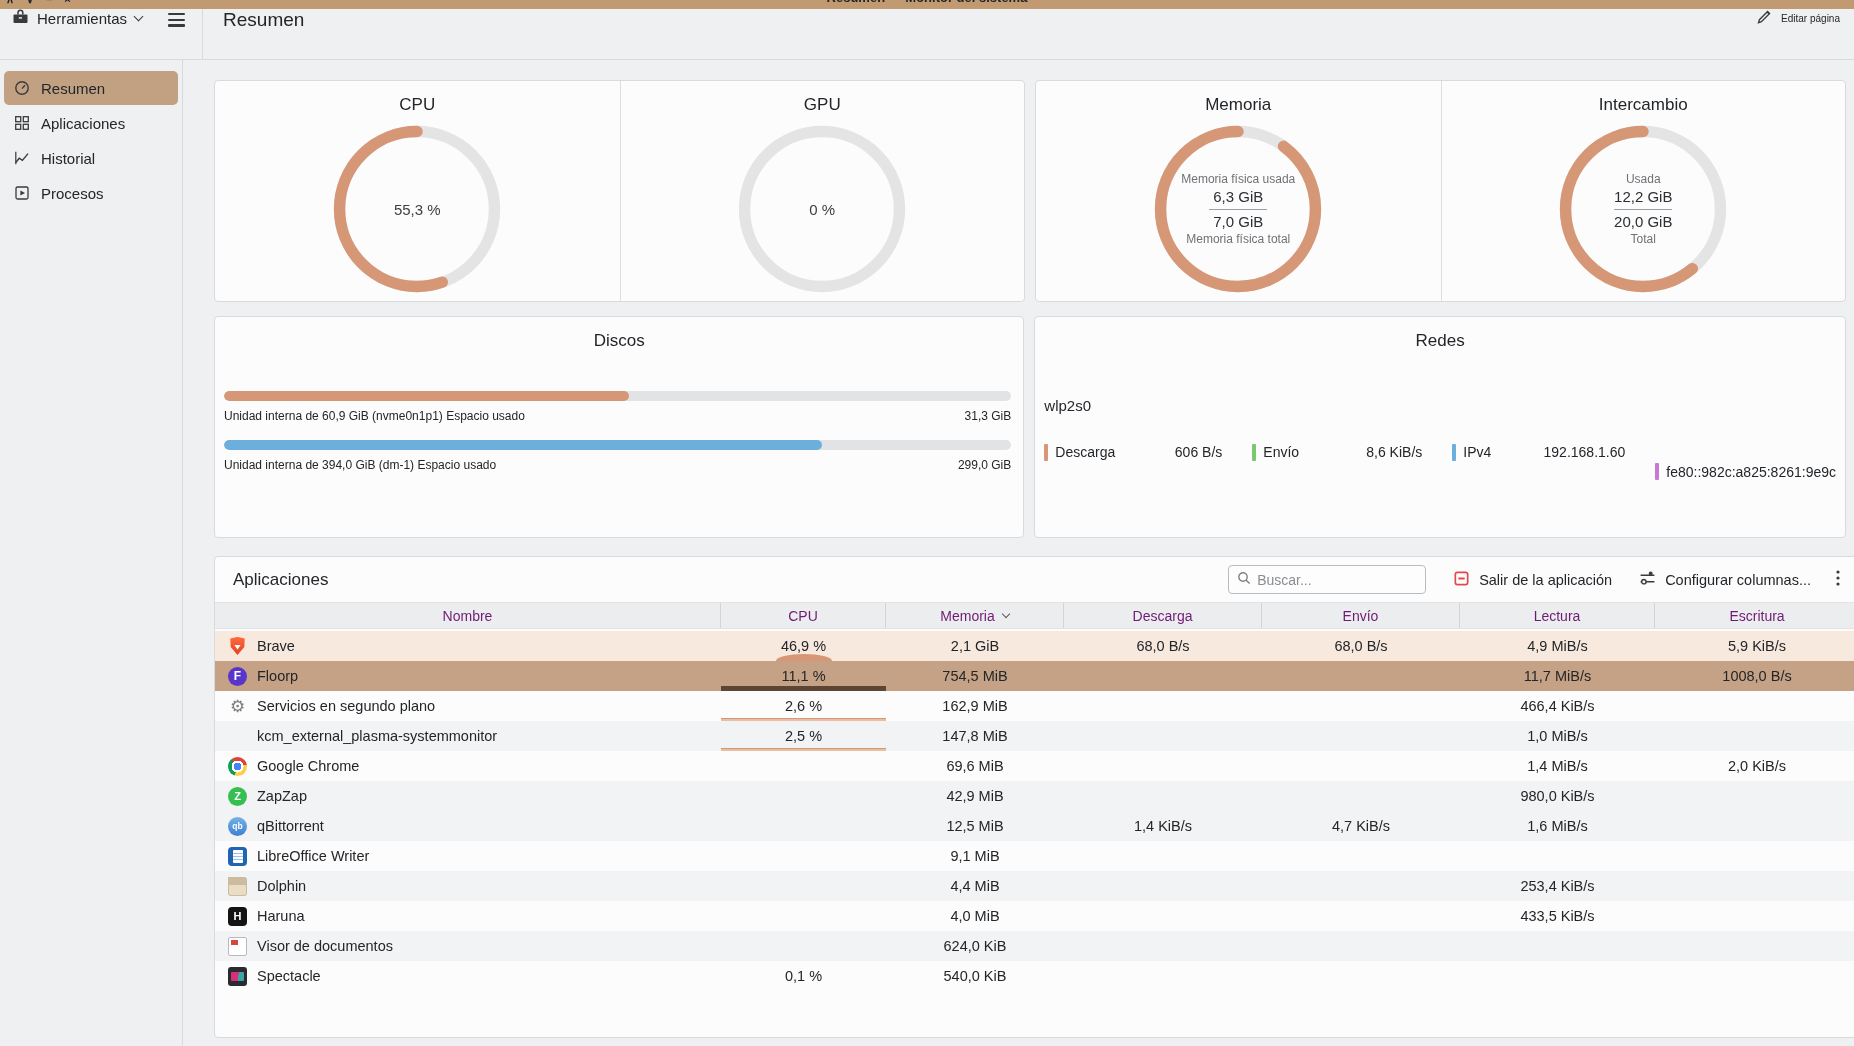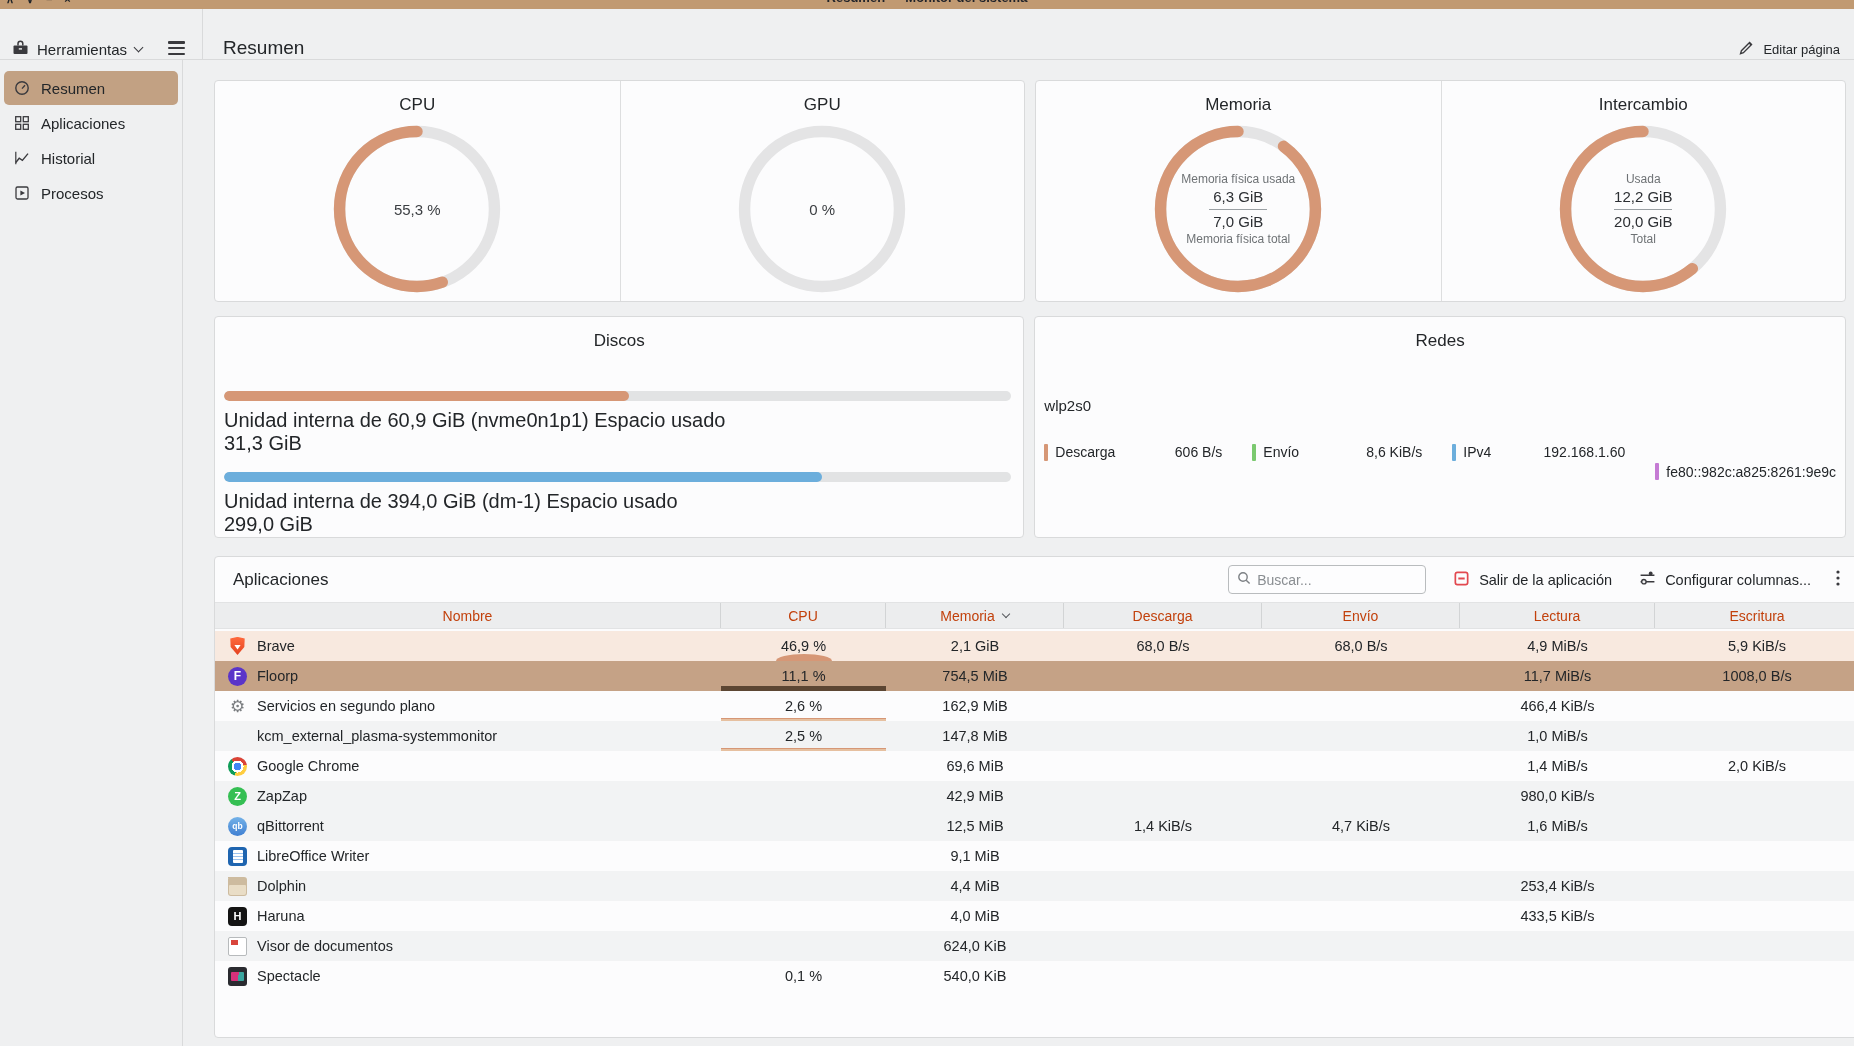--- a/index.html
+++ b/index.html
@@ -9,30 +9,30 @@
 
   
   .titlebar{ position:relative; height:9px; background:var(--titlebar,#c19a72); overflow:hidden; }
   .tb-text{ position:absolute; top:-10px; left:0; width:100%; text-align:center;
     font-size:13px; font-weight:bold; color:#20232a; }
   .tb-controls{ position:absolute; top:-7px; left:6px; display:flex; gap:12px;
     font-size:11px; color:#23262a; font-weight:bold; }
 
   
   .header{ height:51px; background:var(--bg); border-bottom:1px solid var(--border);
-    display:flex; align-items:flex-end; padding:0 14px 0 12px; }
+    display:flex; align-items:flex-start; padding:0 14px 0 12px; }
   .tools-btn{ display:flex; align-items:center; gap:8px; font-size:15px; cursor:default; }
   .chev{ width:7px; height:7px; border-right:1.6px solid #3a3a3e; border-bottom:1.6px solid #3a3a3e;
     transform:rotate(45deg); margin-top:-4px; }
   .hamburger{ margin-left:22px; display:flex; flex-direction:column; gap:3.5px; padding:4px; }
   .hamburger span{ display:block; width:17px; height:2.2px; background:#3a3a3e; border-radius:1px; }
   .hdr-divider{ width:1px; height:51px; background:var(--border); margin-left:13px; }
   .page-title{ font-size:19px; margin-left:20px; }
   .spacer{ flex:1; }
-  .edit-btn{ display:flex; align-items:center; gap:9px; font-size:13px; }
+  .edit-btn{ display:flex; align-items:center; gap:9px; font-size:10px; }
 
   
   .sidebar{ position:absolute; left:0; top:60px; width:183px; bottom:0;
     background:var(--bg); border-right:1px solid var(--border); padding-top:10px; }
   .side-item{ height:34px; margin:1px 4px; border-radius:5px; display:flex;
     align-items:center; gap:11px; padding-left:10px; font-size:15px; }
   .side-item.selected{ background:var(--sidebar-selected,#c2a183); }
   .side-item svg{ flex:0 0 auto; }
 
   
@@ -55,21 +55,21 @@
   .gauge-value{ font-size:15px; color:#3b3e42; }
   .g-small{ font-size:12px; color:#6e7275; line-height:15px; }
   .g-val{ font-size:15px; color:#2c2f33; line-height:20px; }
   .frac-line{ width:58px; border-top:1px solid #9aa0a4; margin:2px 0; }
 
   
   .disks-body{ padding:40px 12px 0 9px; }
   .disk-item + .disk-item{ margin-top:17px; }
   .disk-bar{ height:10px; border-radius:5px; background:#e2e3e4; overflow:hidden; }
   .disk-fill{ height:100%; border-radius:5px; }
-  .disk-labels{ display:flex; justify-content:space-between; font-size:20px; margin-top:8px;flex-direction:column; }
+  .disk-labels{ display:flex; justify-content:space-between; font-size:12px; margin-top:8px; }
 
   
   .iface{ margin:46px 0 0 9px; font-size:15px; }
   .net-legend{ display:flex; margin:10px 9px 0 9px; }
   .net-item{ display:flex; align-items:center; }
   .net-item .swatch{ width:4px; height:17px; border-radius:1px; flex:0 0 auto; }
   .net-item .lbl{ font-size:14px; margin-left:7px; }
   .net-item .val{ font-size:14px; margin-left:auto; padding-right:30px; }
   .net-item:nth-child(1){ width:208px; } .net-item:nth-child(2){ width:200px; }
   .net-item:nth-child(3){ width:203px; } .net-item:nth-child(4){ flex:1;margin-top:39px; }
@@ -81,21 +81,21 @@
   .search-box{ width:198px; height:29px; border:1px solid #b9bcbe; border-radius:4px;
     background:#fdfdfe; display:flex; align-items:center; padding:0 8px; gap:6px; }
   .search-box input{ border:none; outline:none; background:transparent; width:100%;
     font-size:14px; font-family:"Liberation Sans",sans-serif; color:#0f172a; }
   .search-box input::placeholder{ color:#8a8e92; }
   .tool-btn{ display:flex; align-items:center; gap:9px; font-size:14.5px; margin-left:27px; }
   .kebab{ margin:0 8px 0 24px; }
 
   .table-head{ display:grid; grid-template-columns:506px 165px 178px 198px 198px 195px 1fr;
     height:27px; background:#ecedee; border-top:1px solid #e2e3e4; border-bottom:1px solid #e2e3e4; }
-  .th{ display:flex; align-items:center; justify-content:center; font-size:14px; color:#c2410c;
+  .th{ display:flex; align-items:center; justify-content:center; font-size:14px; color:#701a75;
     border-right:1px solid #d2d4d5; gap:8px; }
   .th:last-child{ border-right:none; }
   .th .chev{ border-color:#55585c; width:6px; height:6px; }
 
   .table-body{ margin-top:2px; }
   .tr{ display:grid; grid-template-columns:506px 165px 178px 198px 198px 195px 1fr;
     height:30px; align-items:center; font-size:14.5px; }
   .bg-hover{ background:var(--row-hover,#f8e9df); }
   .bg-selected{ background:var(--selection,#c5a286); }
   .bg-alt{ background:var(--row-alt,#f2f3f4); }

